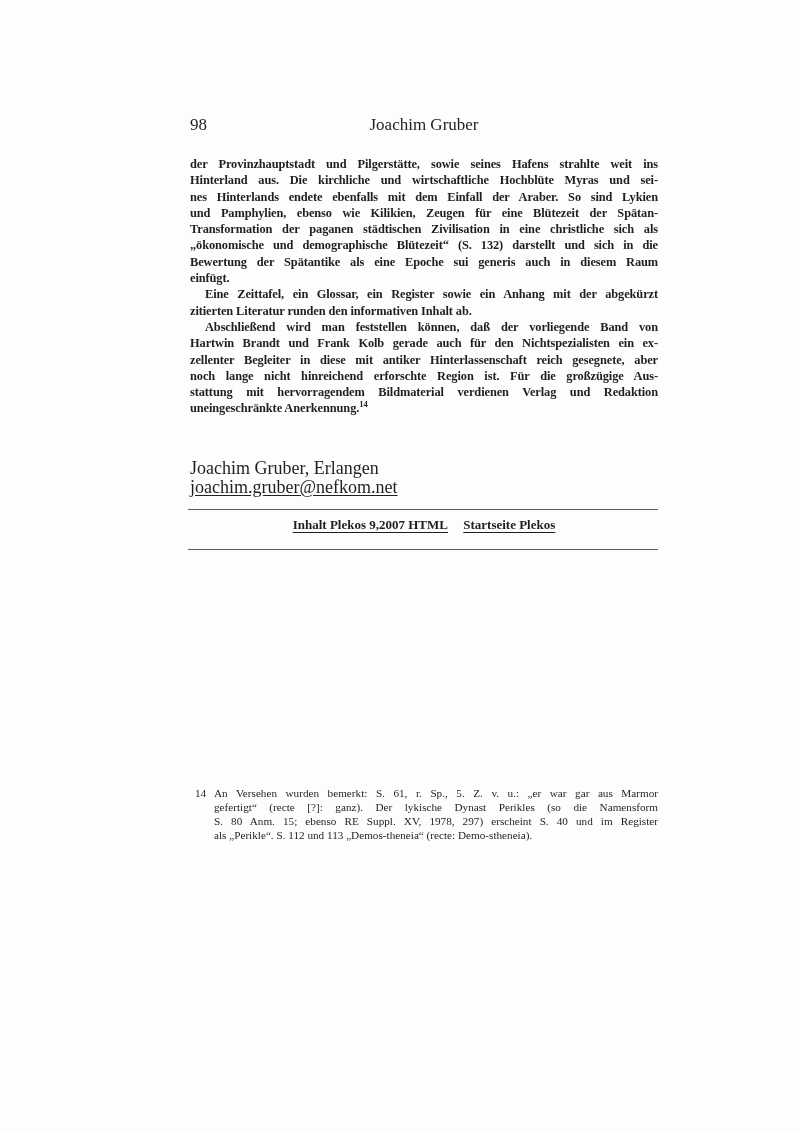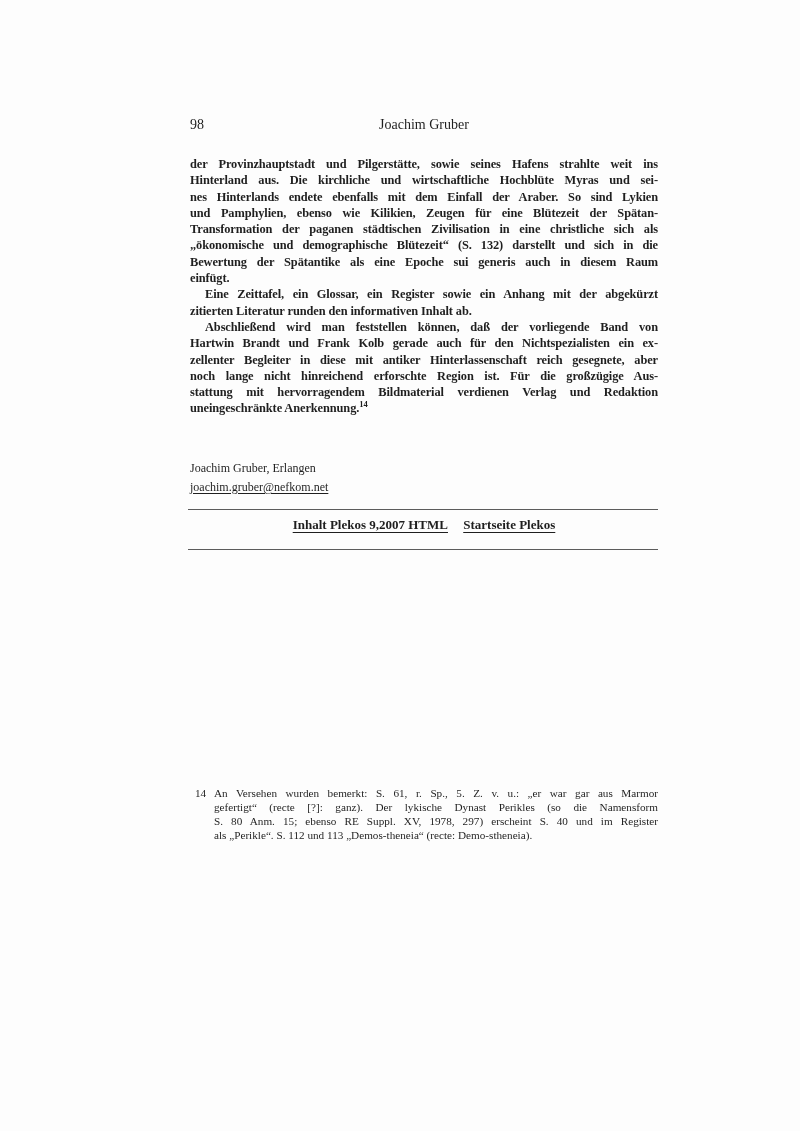--- a/index.html
+++ b/index.html
@@ -14,21 +14,21 @@
   }
   .page { position: absolute; inset: 0; }
   .col {
     position: absolute;
     left: 190px;
     width: 468px;
   }
   
   .pageheader {
     top: 117px;
-    font-size: 14px;
+    font-size: 17px;
     line-height: 15px;
   }
   .pagenum { position: absolute; left: 0; top: 0; }
   .running-head { display: block; text-align: center; }
 
   
   .bodytext {
     top: 156px;
     font-size: 12.4px;
     line-height: 16.3px;
@@ -46,21 +46,21 @@
   sup.fnref {
     font-size: 8.5px;
     line-height: 0;
     vertical-align: super;
     letter-spacing: 0;
   }
 
   
   .signature {
     top: 459px;
-    font-size: 12px;
+    font-size: 18px;
     line-height: 18.6px;
   }
   .email-link {
     color: #1f1f1f;
     text-decoration: underline;
     text-underline-offset: 2px;
     cursor: pointer;
   }
 
   

